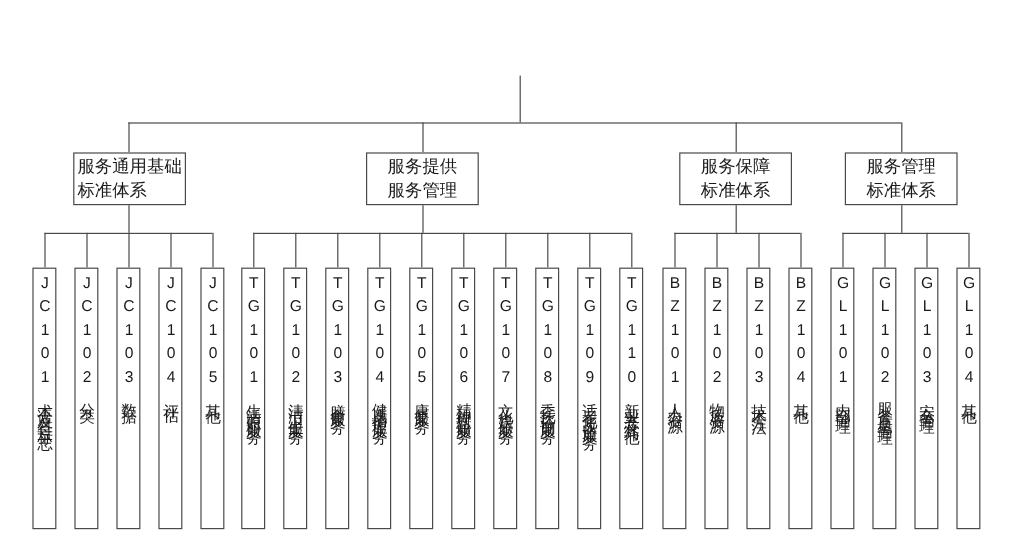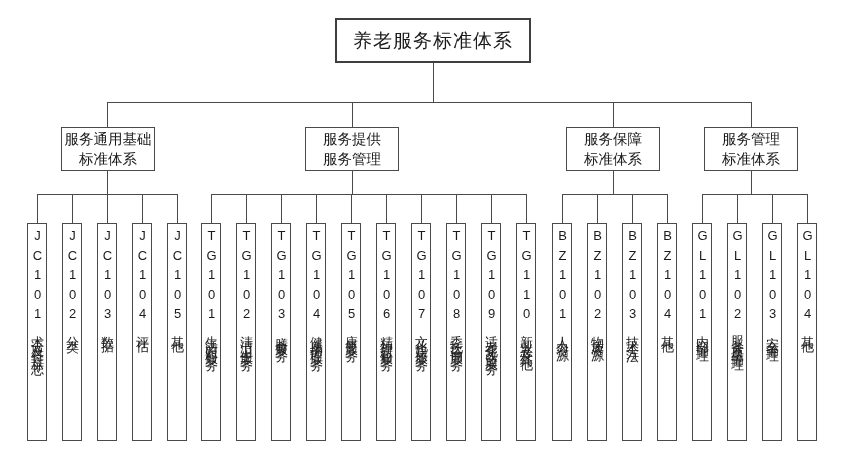--- a/index.html
+++ b/index.html
@@ -14,21 +14,21 @@
     border:1px solid var(--line);
     display:flex; align-items:center; justify-content:center;
   }
   .root-box {
     left:335px; top:18px; width:196px; height:45px;
     border-width:2px; border-color:#3f3f3f;
     font-size:19px; letter-spacing:1px;
   }
   .branch-box { top:127px; width:94px; height:44px; }
   .branch-box .lbl {
-    white-space:pre-line; text-align:center;
+    white-space:pre-line; 
     font-size:14.5px; line-height:20px;
   }
   .b1 { left:61px; }  .b2 { left:305px; }  .b3 { left:566px; }  .b4 { left:704px; }
   .leaf {
     position:absolute; top:223px; width:20px; height:218px;
     box-sizing:border-box; border:1px solid var(--line); background:#fff;
     display:flex; justify-content:center;
   }
   .leaf .lbl {
     writing-mode:vertical-rl; text-orientation:upright;
@@ -43,23 +43,20 @@
   .drop-l2     { top:102px; height:25px; }
   .stub-branch { top:171px; height:23px; }
   .rail-kids   { top:194px; }
   .drop-leaf   { top:194px; height:29px; }
 </style>
 </head>
 <body>
 
 <div class="stage">
 
-  <div class="box root-box">
-    <span class="lbl">养老服务标准体系</span>
-  </div>
 
   <div class="vline stub-root"></div>
   <div class="hline rail-top"></div>
   <div class="vline drop-l2" style="left:107px"></div>
   <div class="vline drop-l2" style="left:352px"></div>
   <div class="vline drop-l2" style="left:613px"></div>
   <div class="vline drop-l2" style="left:751px"></div>
 
   <div class="box branch-box b1">
     <span class="lbl">服务通用基础

